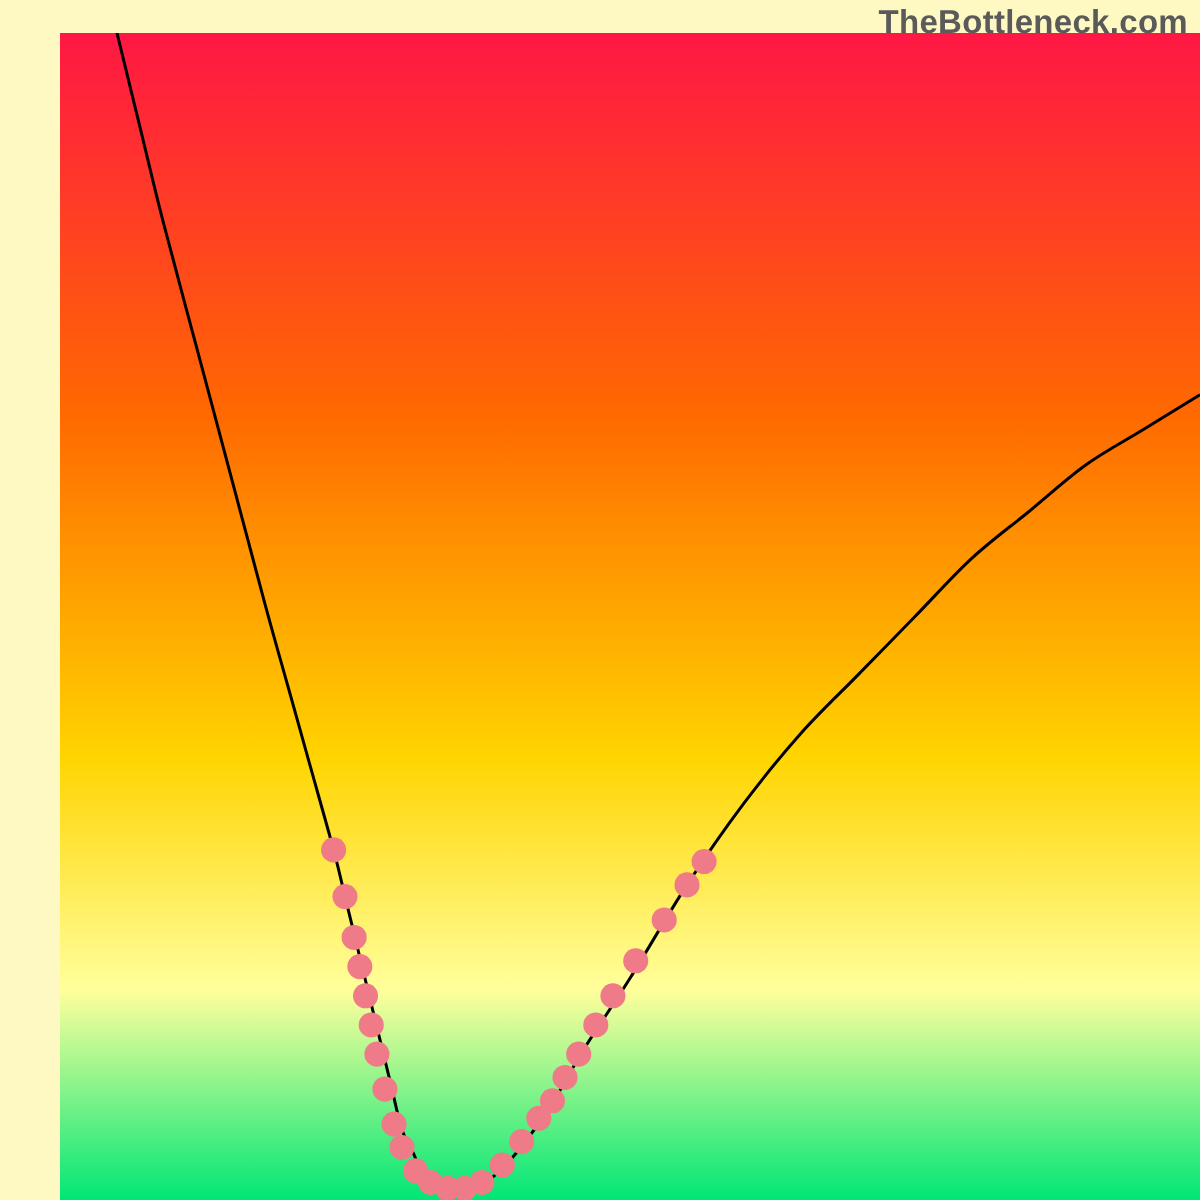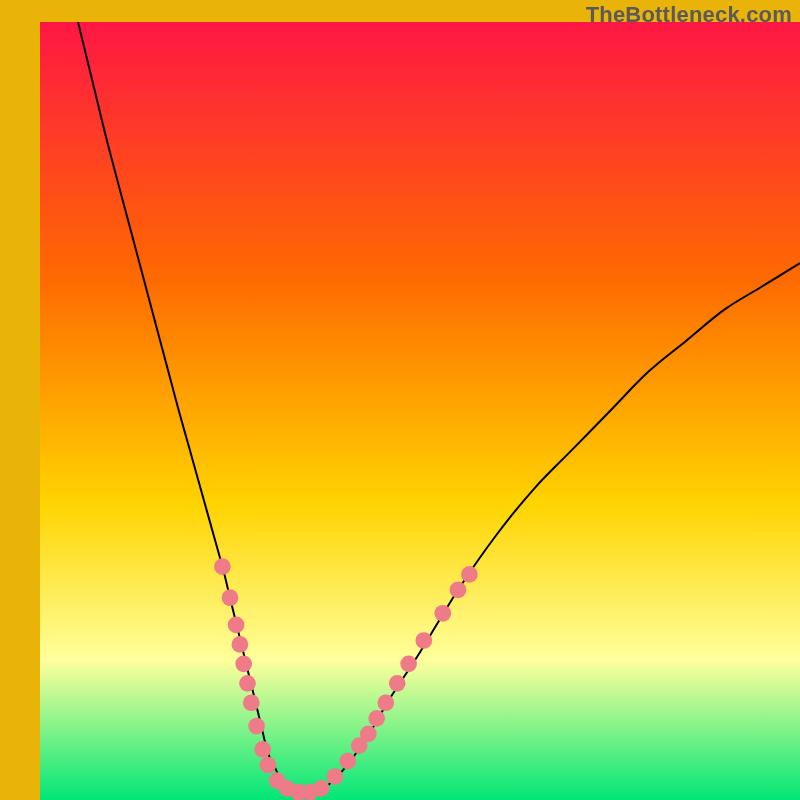--- a/index.html
+++ b/index.html
@@ -8,21 +8,21 @@
     width: 800px;
     height: 800px;
     background: #000;
     font-family: Arial, Helvetica, sans-serif;
     overflow: hidden;
   }
   .frame {
     position: relative;
     width: 800px;
     height: 800px;
-    background: #eab308;
+    background: #fef9c3;
   }
   .watermark {
     position: absolute;
     top: 2px;
     right: 8px;
     color: #5a5a5a;
     font-size: 22px;
     font-weight: 600;
     letter-spacing: 0.2px;
     z-index: 10;

